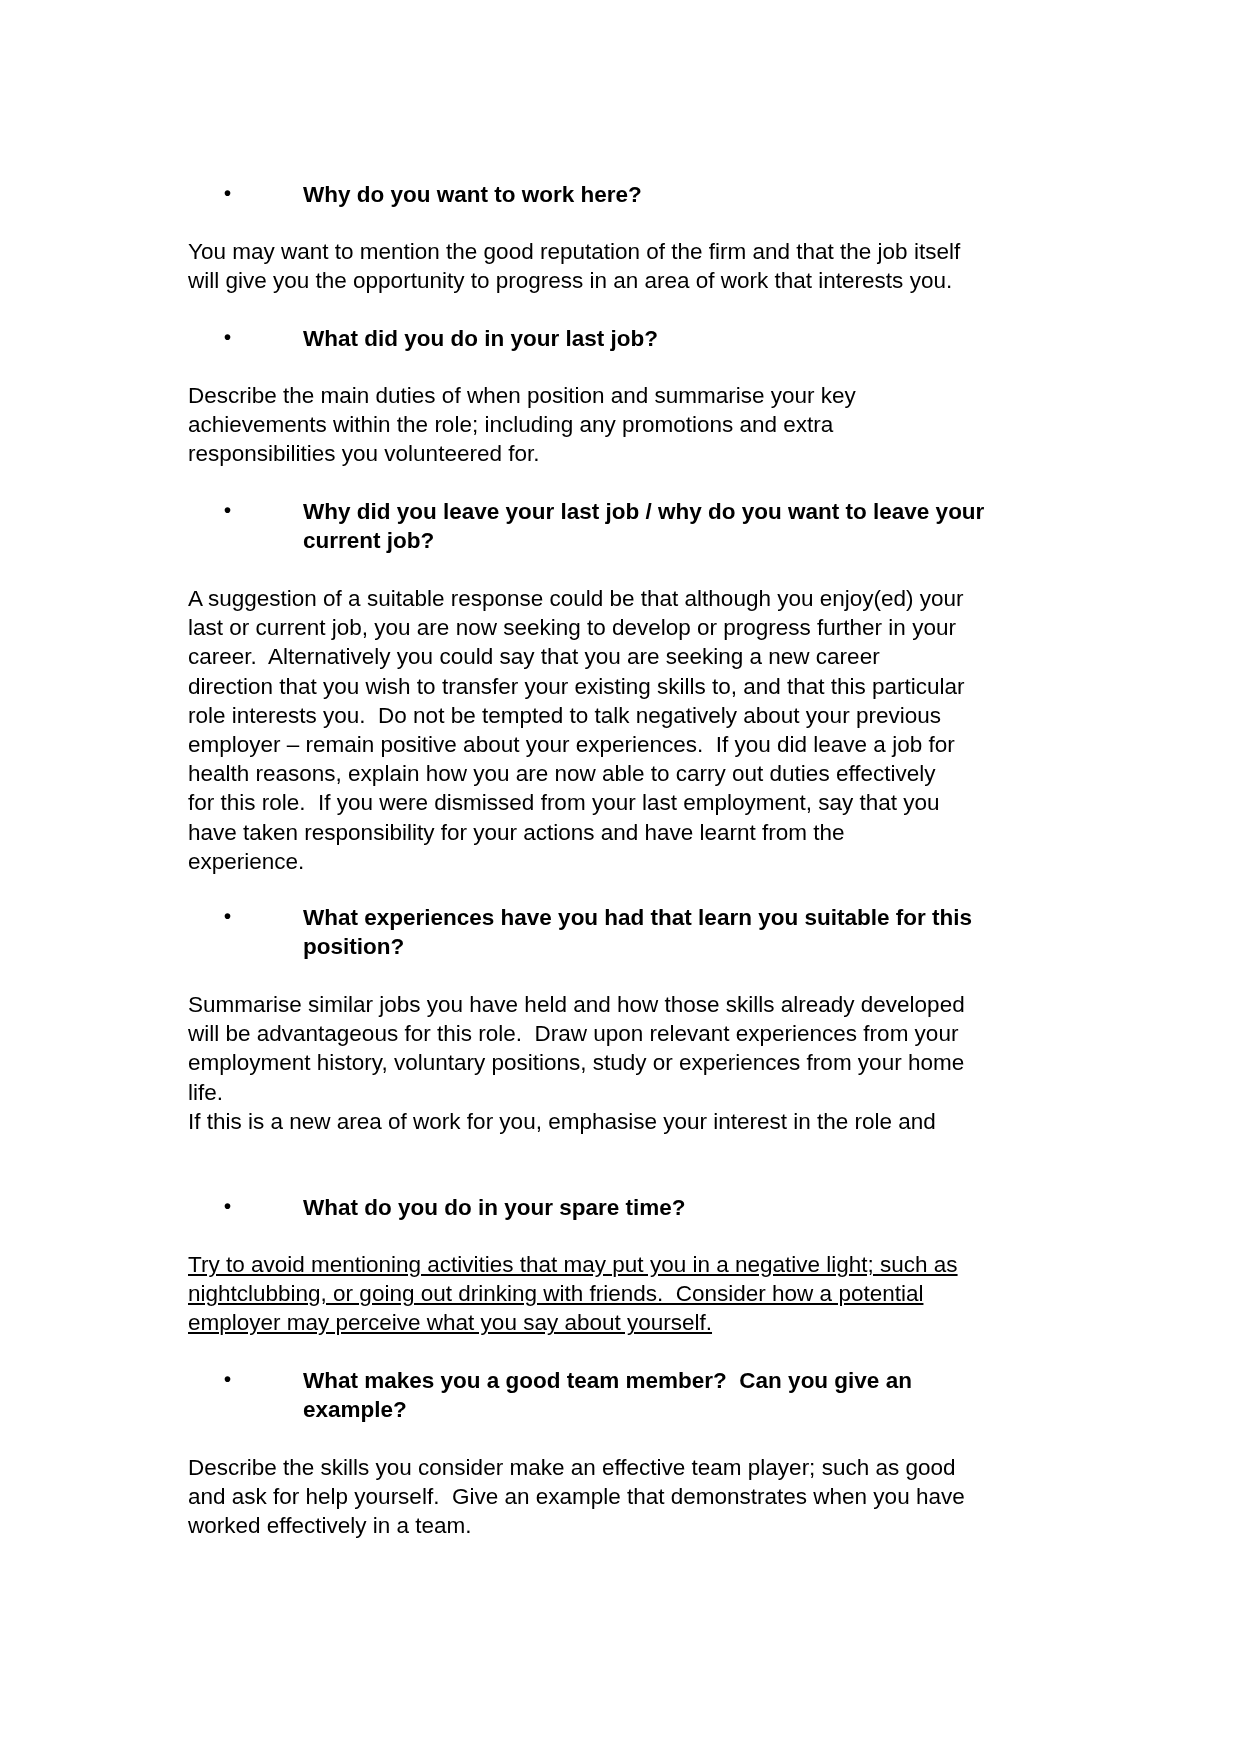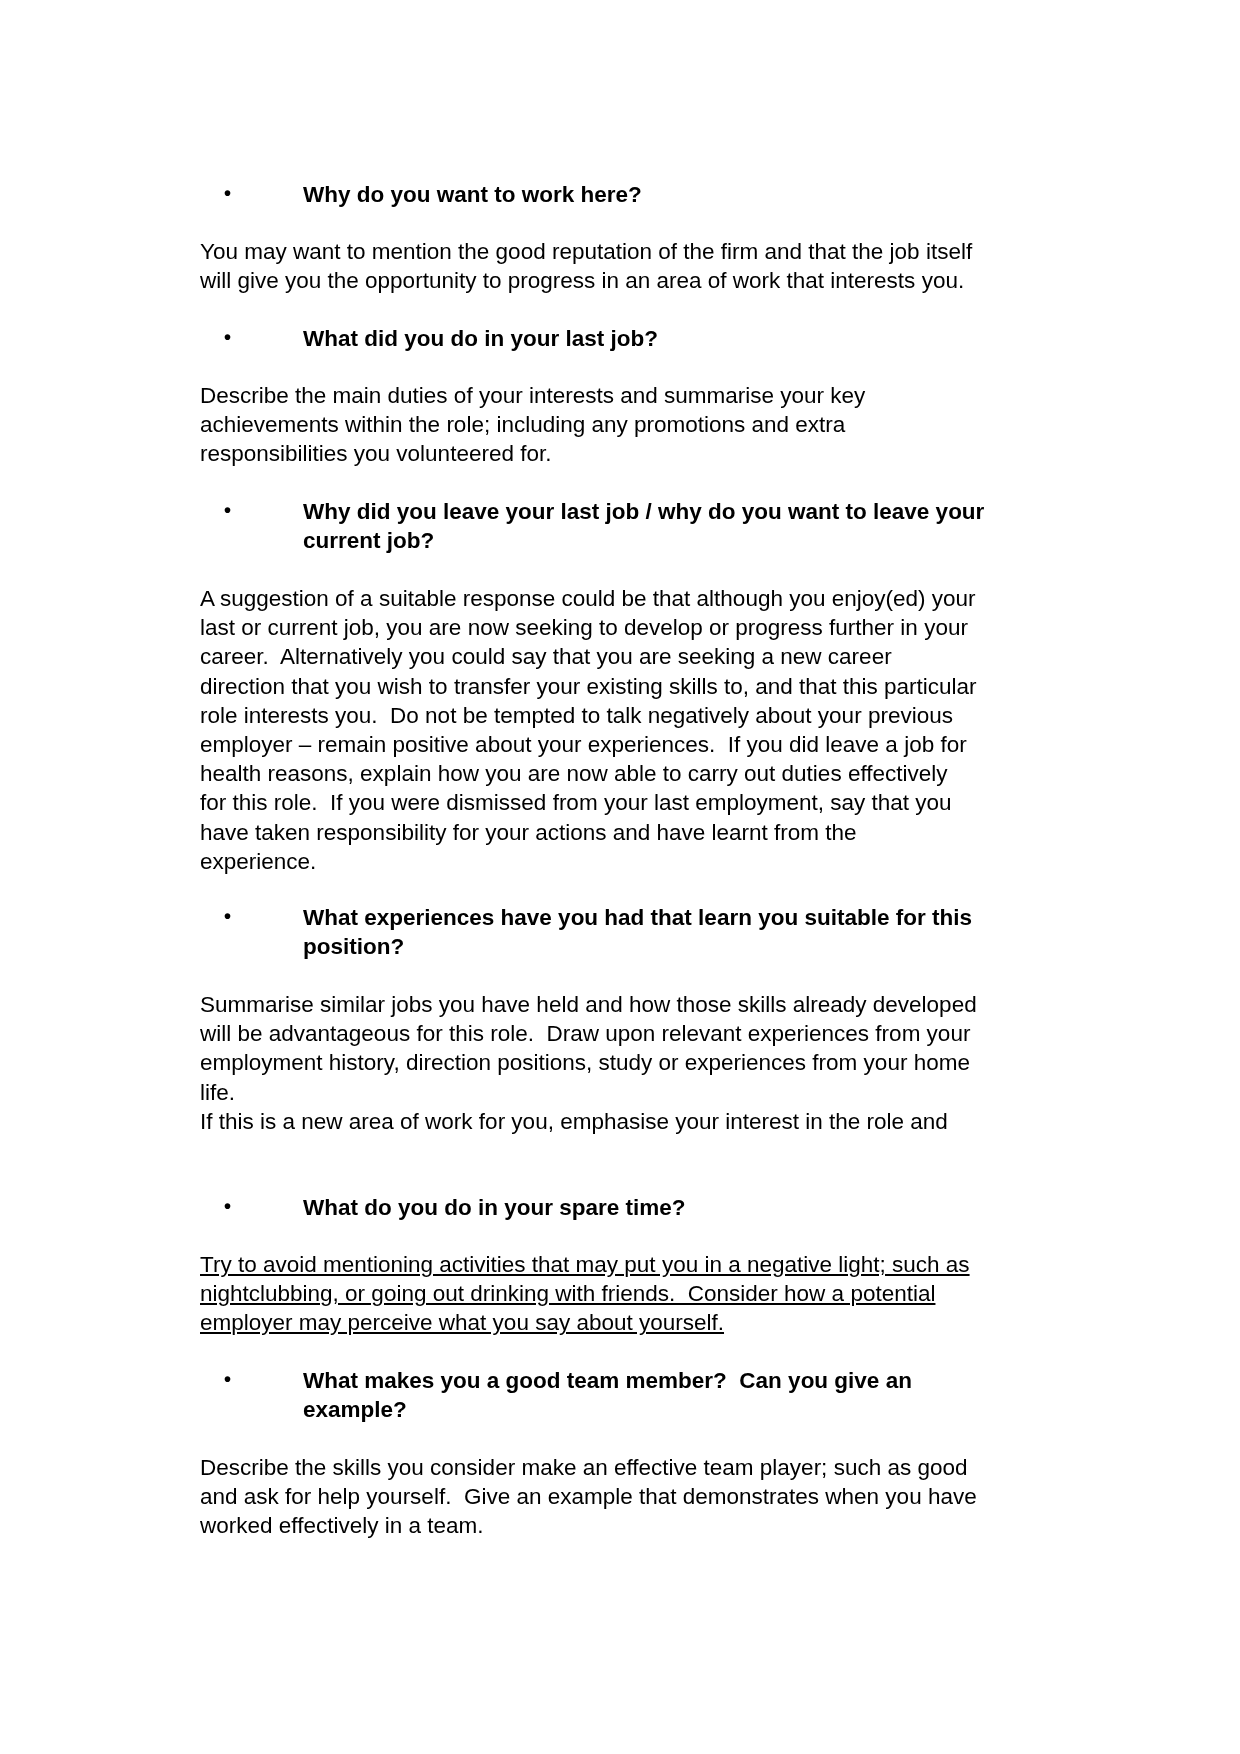--- a/index.html
+++ b/index.html
@@ -44,21 +44,20 @@
   .line {
     display: block;
     white-space: pre;
   }
   .para {
     position: absolute;
     left: 188px;
     width: 880px;
     font-size: 22.5px;
     line-height: 29.2px;
-    margin-left: 12px;
   }
 </style>
 </head>
 <body>
 
 <div class="page">
 
   <div class="heading" style="top:180px;">
     <span class="bullet">•</span>
     <div class="lines">
@@ -70,21 +69,21 @@
     <span class="line">will give you the opportunity to progress in an area of work that interests you.</span>
   </div>
 
   <div class="heading" style="top:324px;">
     <span class="bullet">•</span>
     <div class="lines">
       <span class="line">What did you do in your last job?</span>
     </div>
   </div>
   <div class="para" style="top:381px;">
-    <span class="line">Describe the main duties of your interests and summarise your key</span>
+    <span class="line">Describe the main duties of when position and summarise your key</span>
     <span class="line">achievements within the role; including any promotions and extra</span>
     <span class="line">responsibilities you volunteered for.</span>
   </div>
 
   <div class="heading" style="top:497px;">
     <span class="bullet">•</span>
     <div class="lines">
       <span class="line">Why did you leave your last job / why do you want to leave your</span>
       <span class="line">current job?</span>
     </div>
@@ -105,21 +104,21 @@
   <div class="heading" style="top:903px;">
     <span class="bullet">•</span>
     <div class="lines">
       <span class="line">What experiences have you had that learn you suitable for this</span>
       <span class="line">position?</span>
     </div>
   </div>
   <div class="para" style="top:990px;">
     <span class="line">Summarise similar jobs you have held and how those skills already developed</span>
     <span class="line">will be advantageous for this role.  Draw upon relevant experiences from your</span>
-    <span class="line">employment history, direction positions, study or experiences from your home</span>
+    <span class="line">employment history, voluntary positions, study or experiences from your home</span>
     <span class="line">life.</span>
     <span class="line">If this is a new area of work for you, emphasise your interest in the role and</span>
   </div>
 
   <div class="heading" style="top:1193px;">
     <span class="bullet">•</span>
     <div class="lines">
       <span class="line">What do you do in your spare time?</span>
     </div>
   </div>

